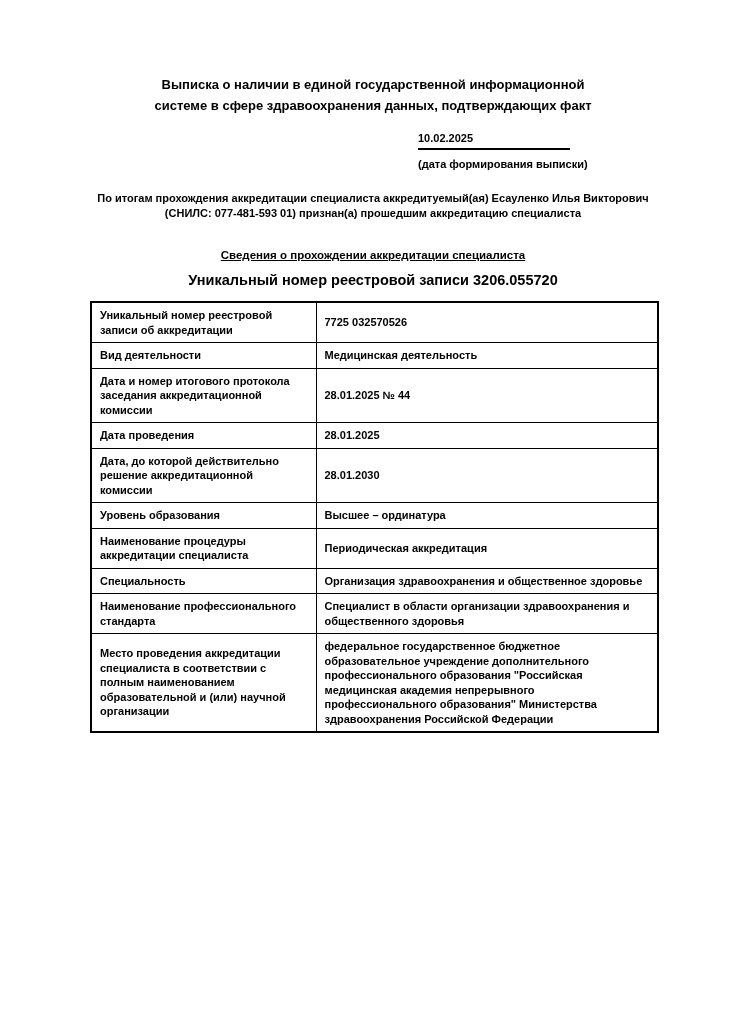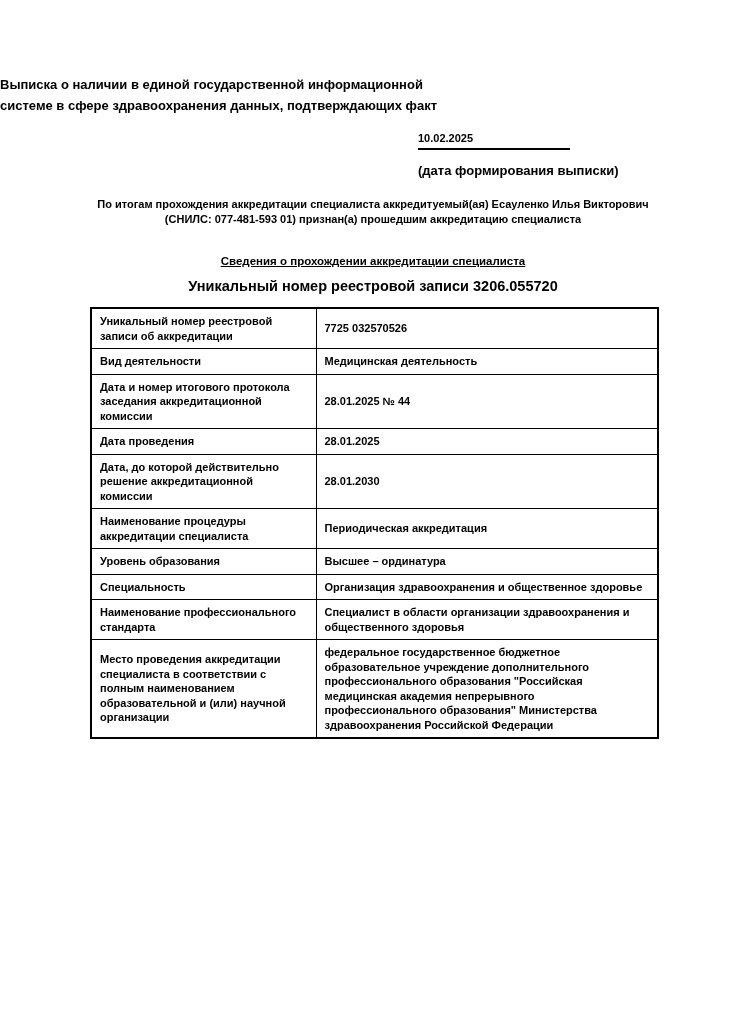--- a/index.html
+++ b/index.html
@@ -13,39 +13,40 @@
     font-family: "Liberation Sans", sans-serif;
     font-weight: 700;
     color: #000000;
     position: relative;
     overflow: hidden;
   }
   .doc {
     padding-top: 74px;
   }
   .doc-title {
+    text-align: center;
     font-size: 13px;
     line-height: 21px;
   }
   .date-block {
     width: 152px;
     margin: 16px 0 0 418px;
     text-align: left;
     font-size: 11px;
     line-height: 13px;
   }
   .date-value {
     display: block;
     padding-bottom: 3px;
     border-bottom: 2px solid #000;
   }
   .date-caption {
     display: block;
-    padding-top: 14px;
-    font-size: 13px;
+    padding-top: 8px;
+    font-size: 11px;
     white-space: nowrap;
   }
   .intro {
     width: 600px;
     margin: 20px auto 0;
     text-align: center;
     font-size: 11px;
     line-height: 15px;
   }
   .section-heading {
@@ -119,26 +120,26 @@
       </tr>
       <tr>
         <td>Дата проведения</td>
         <td>28.01.2025</td>
       </tr>
       <tr>
         <td>Дата, до которой действительно решение аккредитационной комиссии</td>
         <td>28.01.2030</td>
       </tr>
       <tr>
+        <td>Уровень образования</td>
+        <td>Высшее – ординатура</td>
+      </tr>
+      <tr>
         <td>Наименование процедуры аккредитации специалиста</td>
         <td>Периодическая аккредитация</td>
-      </tr>
-      <tr>
-        <td>Уровень образования</td>
-        <td>Высшее – ординатура</td>
       </tr>
       <tr>
         <td>Специальность</td>
         <td>Организация здравоохранения и общественное здоровье</td>
       </tr>
       <tr>
         <td>Наименование профессионального стандарта</td>
         <td>Специалист в области организации здравоохранения и общественного здоровья</td>
       </tr>
       <tr>

